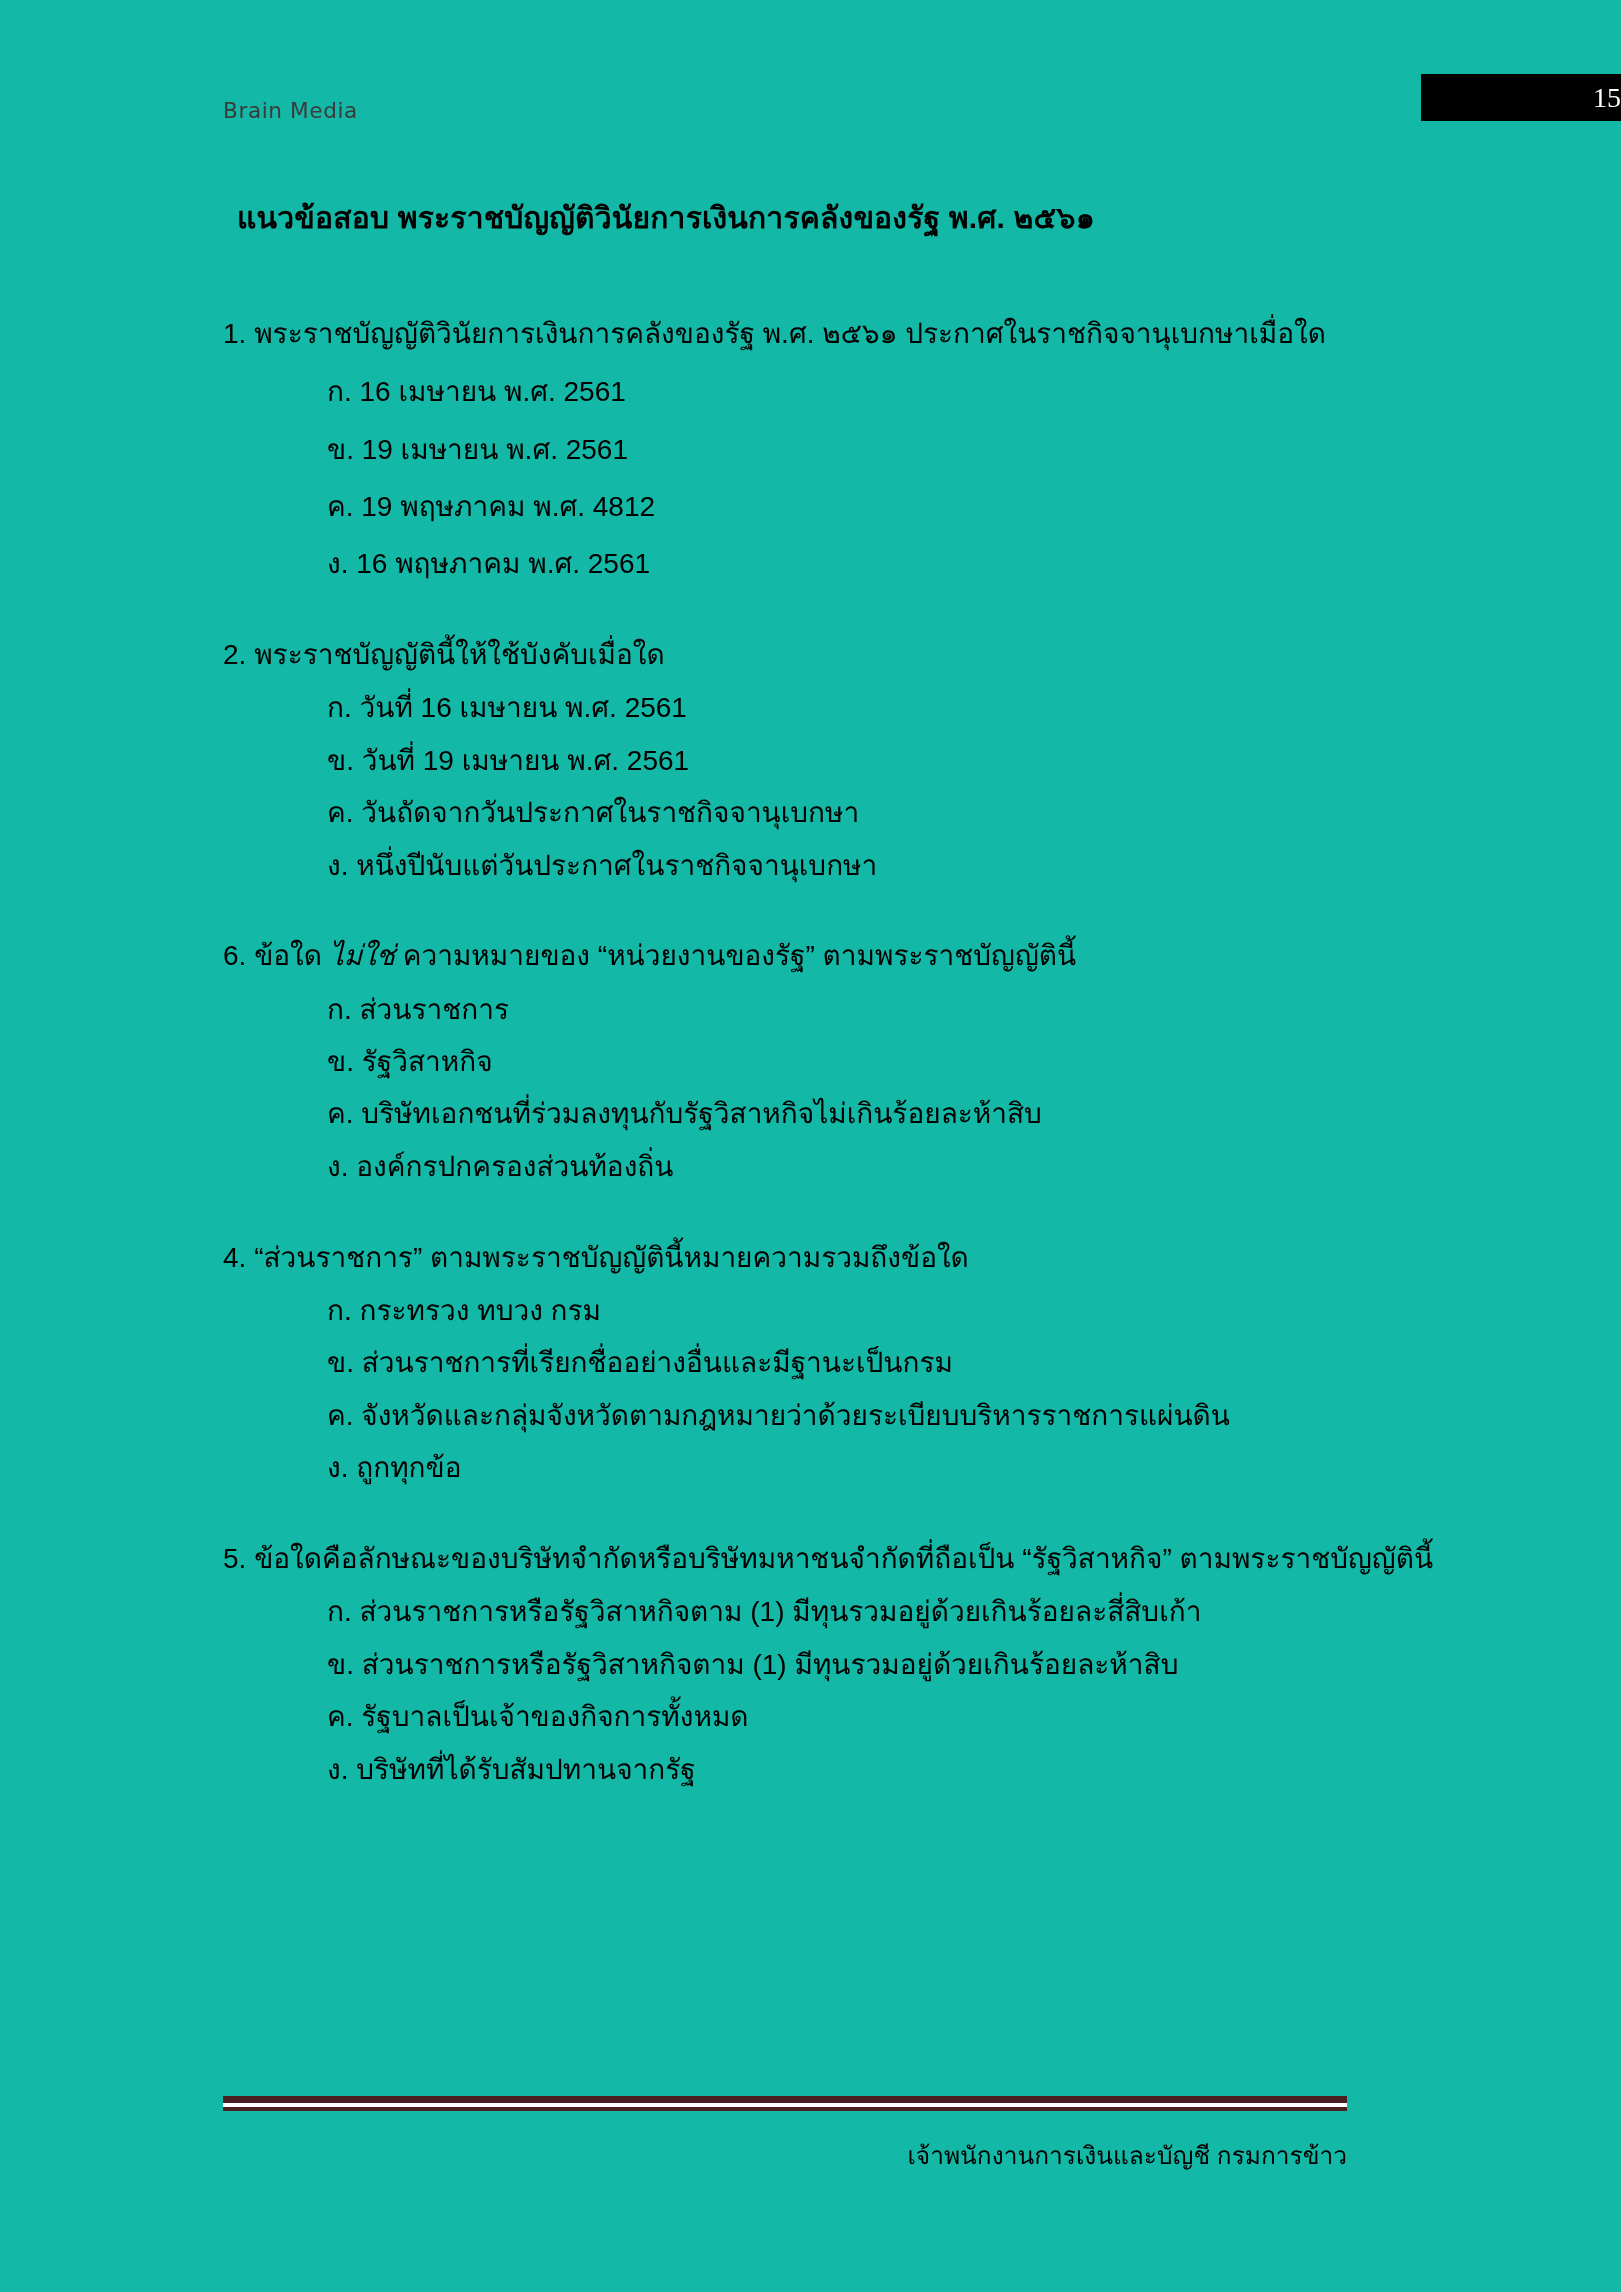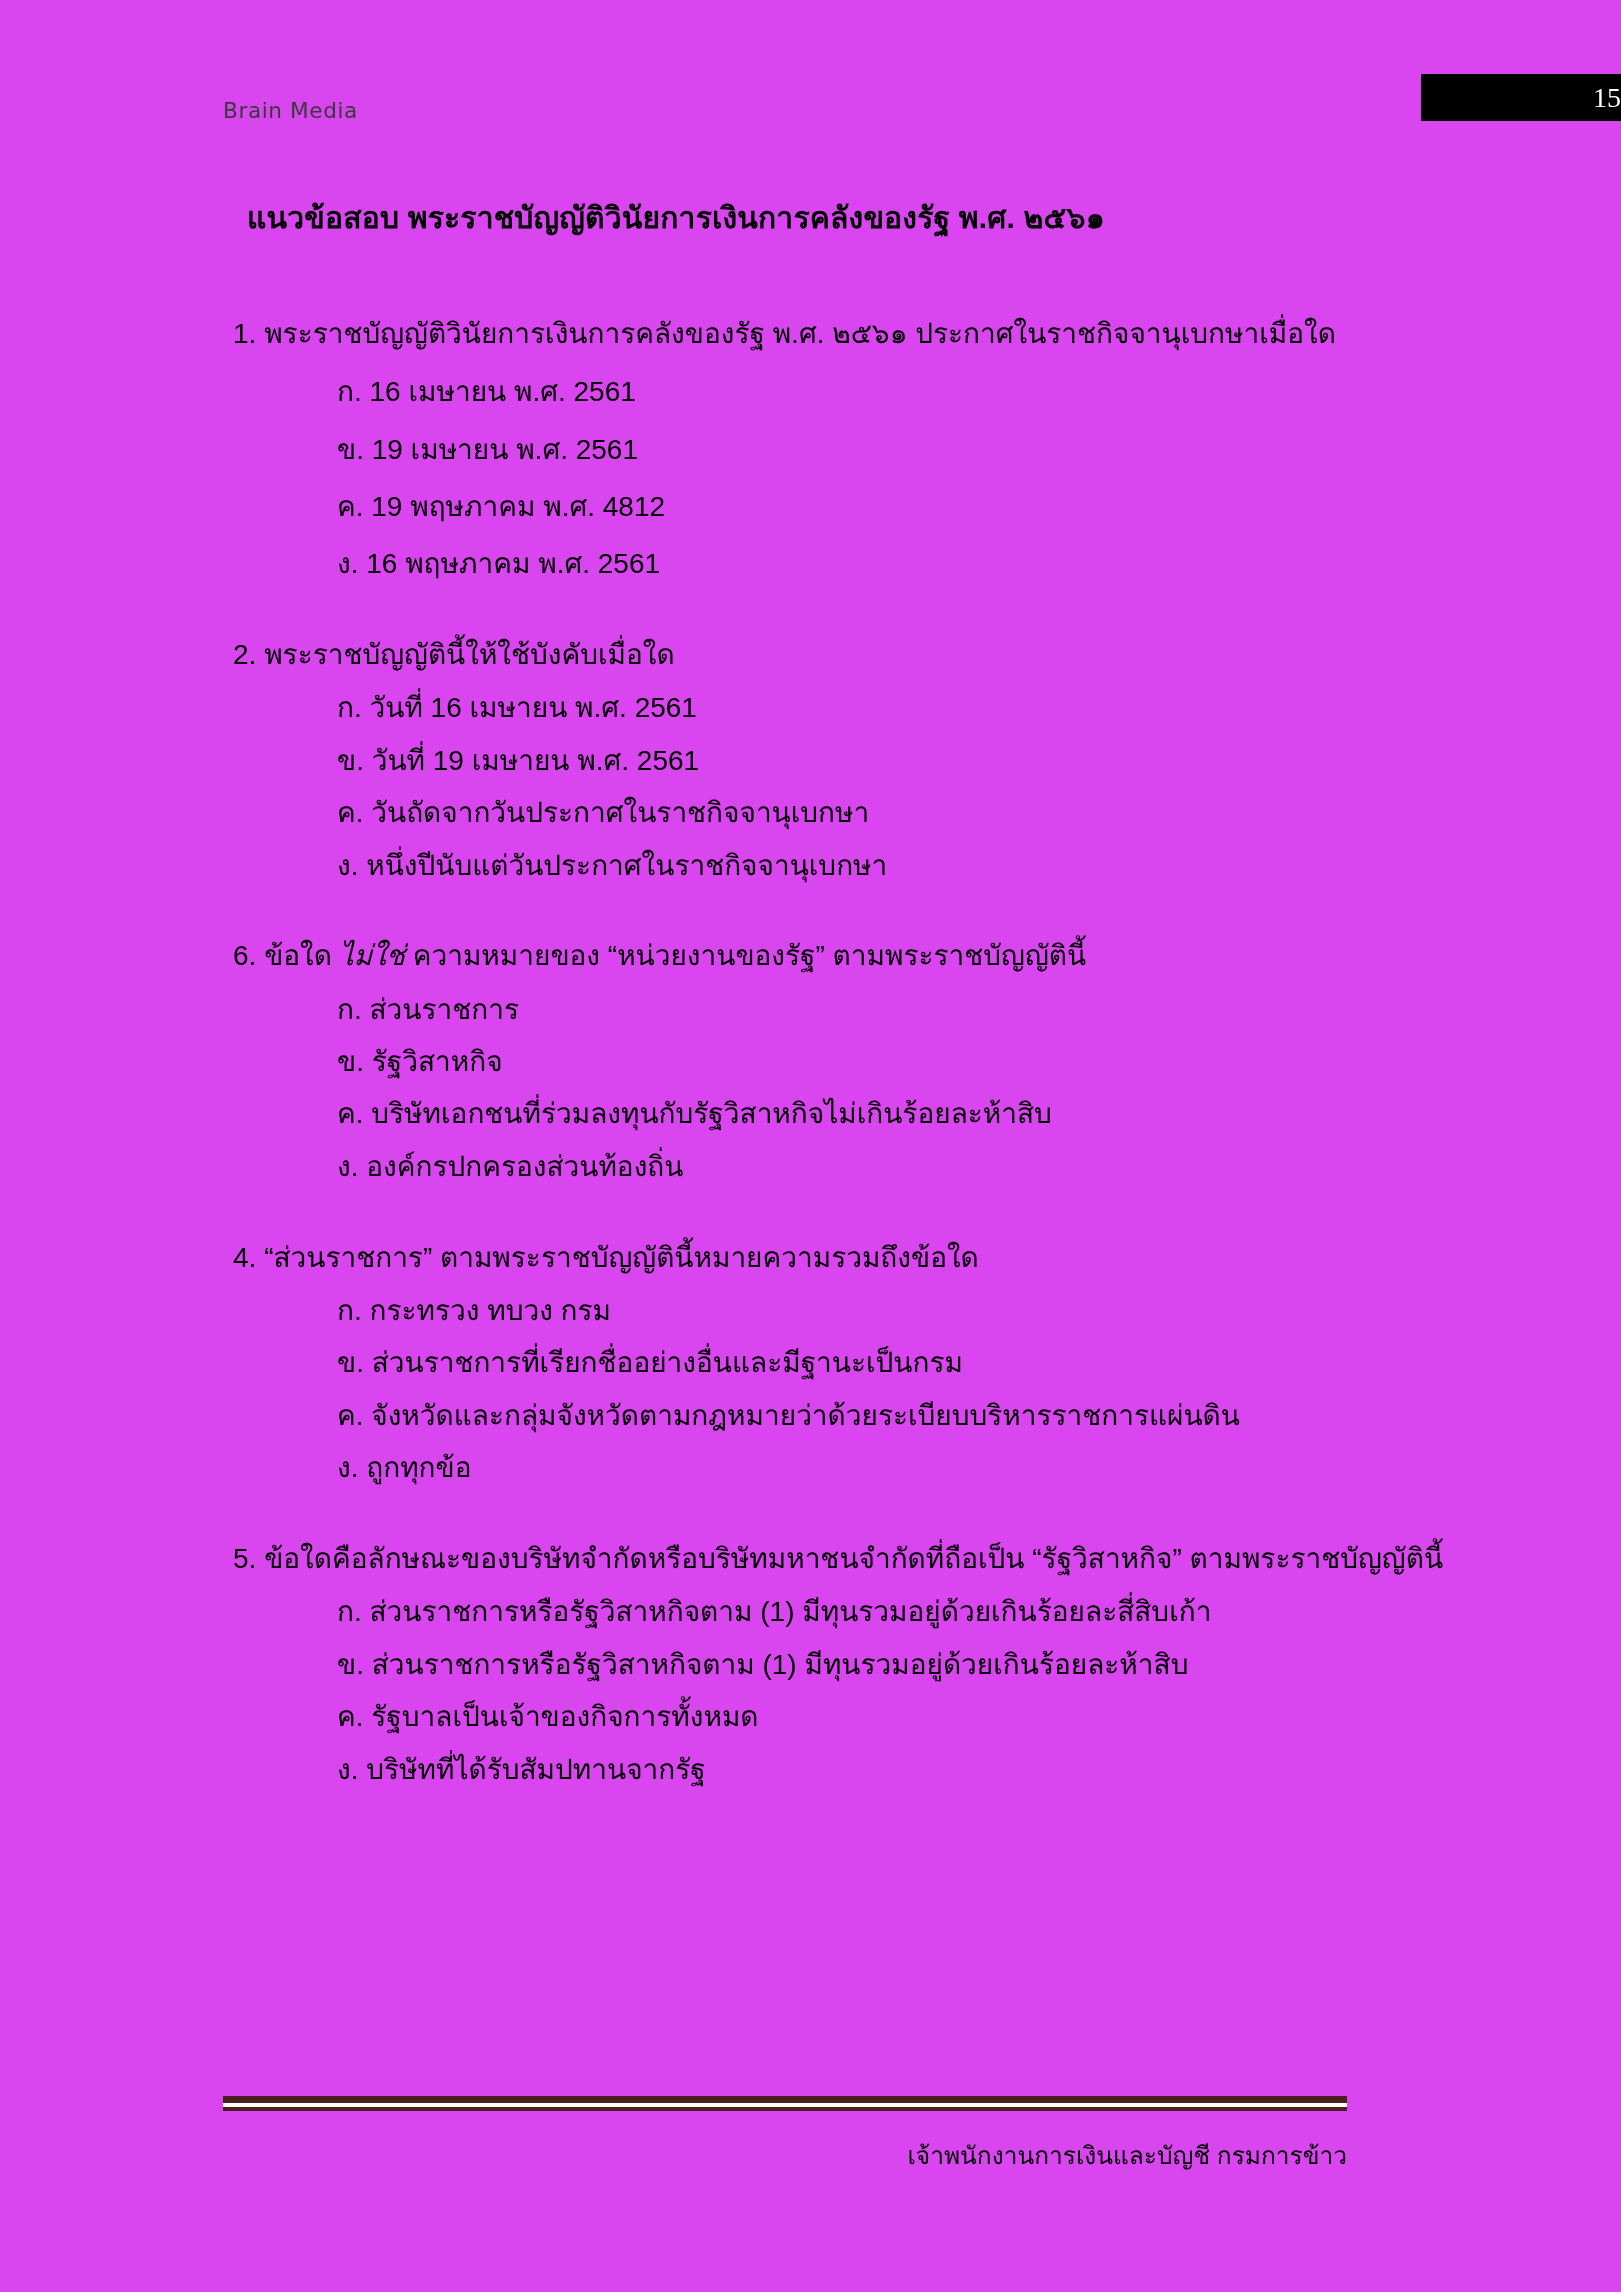--- a/index.html
+++ b/index.html
@@ -9,21 +9,21 @@
     background: #ffffff;
   }
   body {
     font-family: "Liberation Sans", "DejaVu Sans", sans-serif;
     color: #000000;
   }
   .page {
     position: relative;
     width: 1621px;
     height: 2293px;
-    background: #d946ef;
+    background: #14b8a6;
     overflow: hidden;
     box-sizing: border-box;
   }
 
   
   .header {
     position: absolute;
     top: 0;
     left: 0;
     width: 1621px;
@@ -54,21 +54,20 @@
     font-size: 28px;
     line-height: 1;
   }
 
   
   .content {
     position: absolute;
     left: 0;
     top: 147px;
     width: 1332px;
-    padding-left: 10px;
   }
   .doc-title {
     text-align: center;
     font-weight: bold;
     font-size: 30px;
     margin: 47px 0 0 0;
     padding: 0 118px;
     letter-spacing: 0.2px;
     font-family: "Liberation Sans", "DejaVu Sans", sans-serif;
   }

